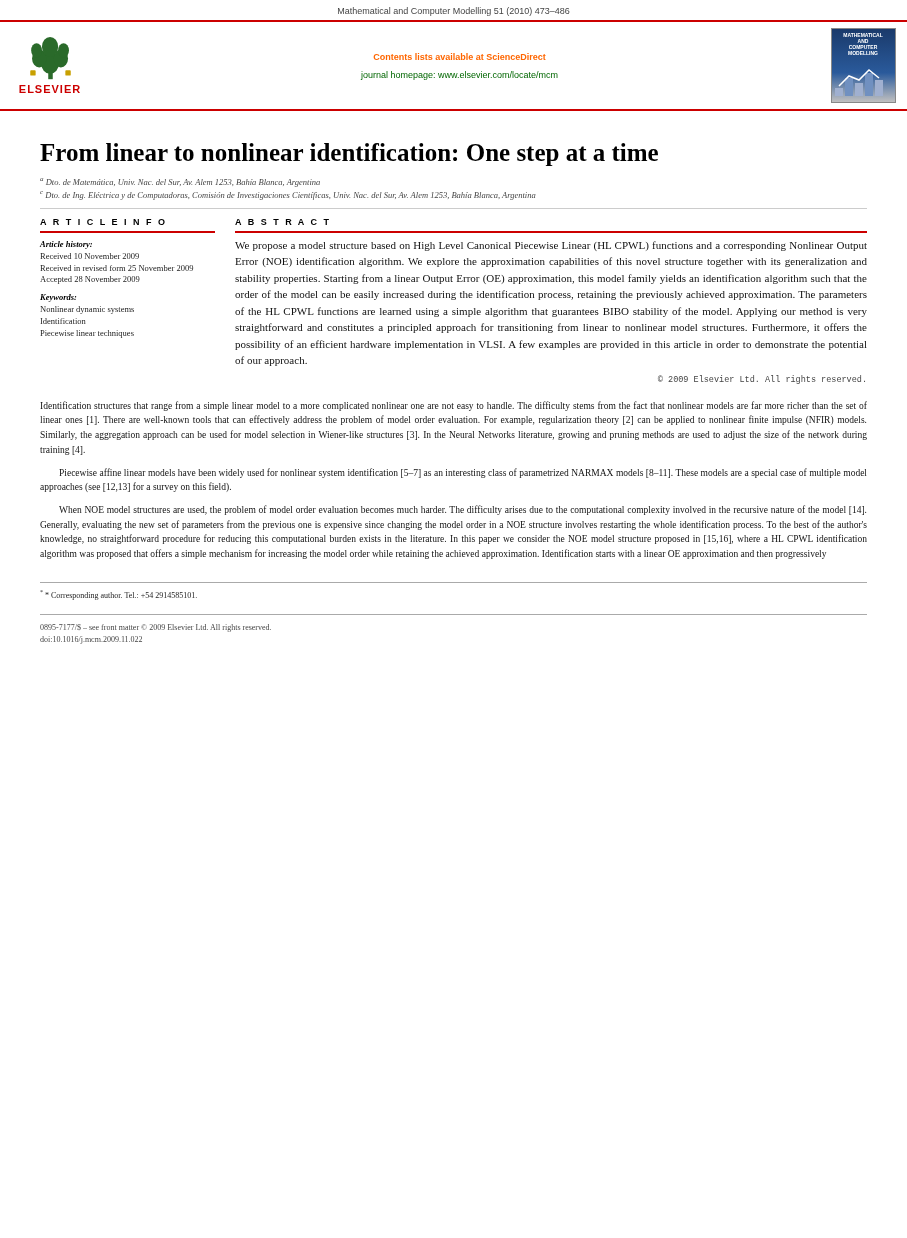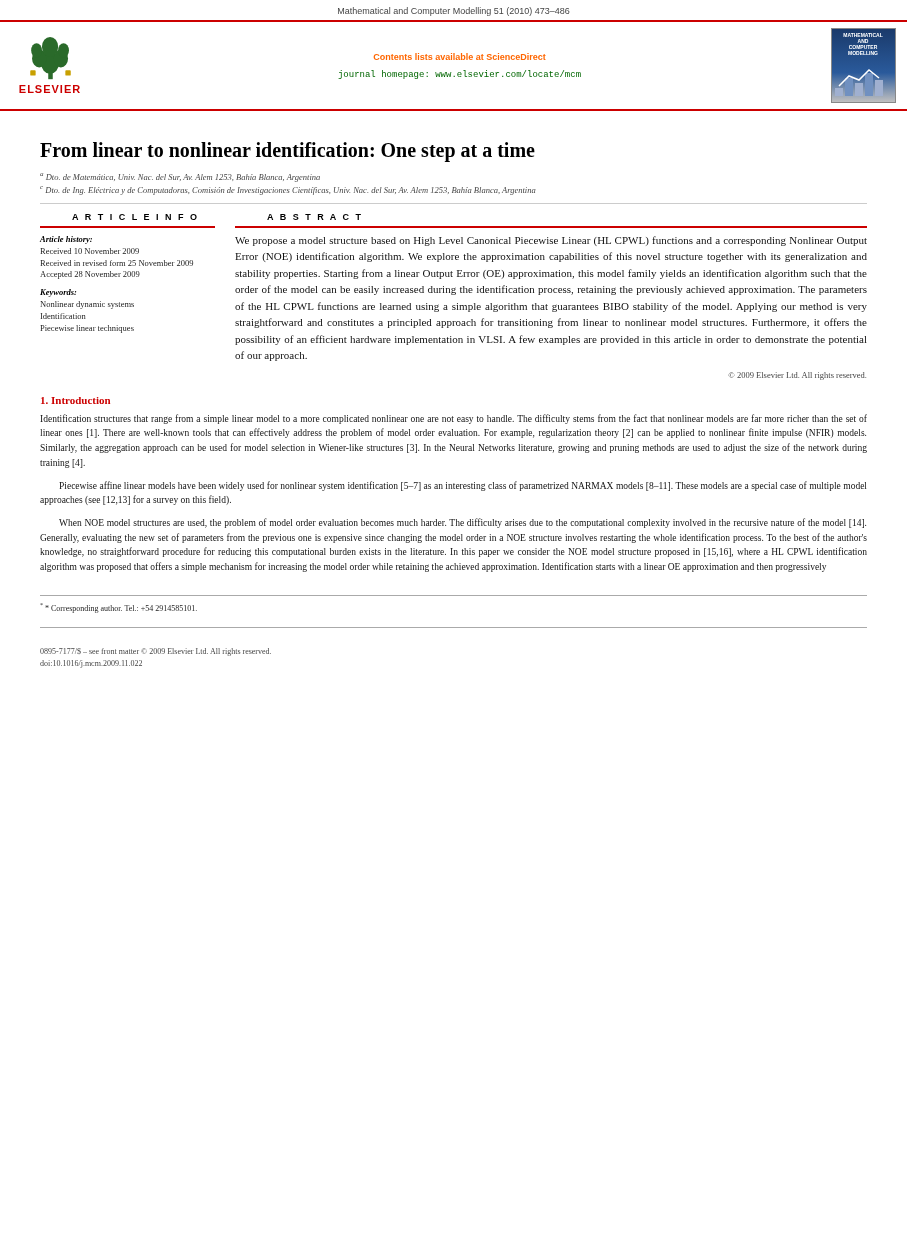--- a/index.html
+++ b/index.html
@@ -74,21 +74,21 @@
     .journal-main-title {
       font-size: 22px;
       color: #003080;
       font-family: 'Times New Roman', serif;
       font-weight: normal;
       text-align: center;
     }
     .journal-homepage {
       font-size: 9px;
       color: #444;
-      font-family: Liberation Mono, monospace;
+      font-family: Liberation Sans, sans-serif;
     }
     .journal-homepage span {
       color: #006600;
     }
     .journal-cover-img {
       width: 68px;
       flex-shrink: 0;
       display: flex;
       align-items: center;
       justify-content: center;
@@ -112,21 +112,21 @@
       text-align: center;
       font-weight: bold;
       line-height: 1.2;
     }
     
     .main-content {
       padding: 10px 40px 20px 40px;
     }
     
     .article-title {
-      font-size: 20px;
+      font-size: 25px;
       font-weight: bold;
       color: #000;
       margin: 18px 0 8px 0;
       font-family: 'Times New Roman', serif;
     }
     
     .authors {
       font-size: 12px;
       color: #000;
       margin-bottom: 6px;
@@ -170,21 +170,20 @@
       flex: 1;
     }
     .section-heading {
       font-size: 9px;
       font-weight: bold;
       font-family: Arial, sans-serif;
       letter-spacing: 2px;
       color: #000;
       text-transform: uppercase;
       margin-bottom: 4px;
-      margin-left: 32px;
     }
     .article-info-label {
       font-size: 8.5px;
       font-style: italic;
       font-weight: bold;
       font-family: 'Times New Roman', serif;
       margin-top: 6px;
       margin-bottom: 2px;
     }
     .article-info-text {
@@ -195,21 +194,21 @@
     }
     .abstract-text {
       font-size: 11px;
       font-family: 'Times New Roman', serif;
       line-height: 1.5;
       color: #111;
       text-align: justify;
     }
     .copyright-line {
       font-size: 8.5px;
-      font-family: Liberation Serif, serif;
+      font-family: Liberation Mono, monospace;
       text-align: right;
       color: #444;
       margin-top: 6px;
     }
     
     .body-section {
       margin-top: 14px;
     }
     .section-title {
       font-size: 11px;
@@ -243,21 +242,21 @@
       font-family: 'Times New Roman', serif;
       color: #222;
       line-height: 1.5;
     }
     .footnote-line sup {
       font-size: 6px;
     }
     .bottom-bar {
       border-top: 1px solid #aaa;
       margin-top: 12px;
-      padding-top: 18px;
+      padding-top: 7px;
     }
     .bottom-text {
       font-size: 8px;
       font-family: 'Times New Roman', serif;
       color: #444;
       line-height: 1.5;
     }
   </style>
 </head>
 <body>
@@ -350,21 +349,20 @@
       <div class="col-right">
         <div class="section-heading">A B S T R A C T</div>
         <hr class="hr-bold">
         <div class="abstract-text">We propose a model structure based on High Level Canonical Piecewise Linear (HL CPWL) functions and a corresponding Nonlinear Output Error (NOE) identification algorithm. We explore the approximation capabilities of this novel structure together with its generalization and stability properties. Starting from a linear Output Error (OE) approximation, this model family yields an identification algorithm such that the order of the model can be easily increased during the identification process, retaining the previously achieved approximation. The parameters of the HL CPWL functions are learned using a simple algorithm that guarantees BIBO stability of the model. Applying our method is very straightforward and constitutes a principled approach for transitioning from linear to nonlinear model structures. Furthermore, it offers the possibility of an efficient hardware implementation in VLSI. A few examples are provided in this article in order to demonstrate the potential of our approach.</div>
         <div class="copyright-line">© 2009 Elsevier Ltd. All rights reserved.</div>
       </div>
 
     </div>
 
     <div class="body-section">
-      <div class="section-title">1. Introduction</div>
       <div class="body-text">
         <p>Identification structures that range from a simple linear model to a more complicated nonlinear one are not easy to handle. The difficulty stems from the fact that nonlinear models are far more richer than the set of linear ones [1]. There are well-known tools that can effectively address the problem of model order evaluation. For example, regularization theory [2] can be applied to nonlinear finite impulse (NFIR) models. Similarly, the aggregation approach can be used for model selection in Wiener-like structures [3]. In the Neural Networks literature, growing and pruning methods are used to adjust the size of the network during training [4].</p>
         <p>Piecewise affine linear models have been widely used for nonlinear system identification [5–7] as an interesting class of parametrized NARMAX models [8–11]. These models are a special case of multiple model approaches (see [12,13] for a survey on this field).</p>
         <p>When NOE model structures are used, the problem of model order evaluation becomes much harder. The difficulty arises due to the computational complexity involved in the recursive nature of the model [14]. Generally, evaluating the new set of parameters from the previous one is expensive since changing the model order in a NOE structure involves restarting the whole identification process. To the best of the author's knowledge, no straightforward procedure for reducing this computational burden exists in the literature. In this paper we consider the NOE model structure proposed in [15,16], where a HL CPWL identification algorithm was proposed that offers a simple mechanism for increasing the model order while retaining the achieved approximation. Identification starts with a linear OE approximation and then progressively</p>
       </div>
     </div>
 
     <div class="footnotes-area">
       <div class="footnote-line">
         <sup>*</sup> <span>* Corresponding author. Tel.: +54 2914585101.</span>

